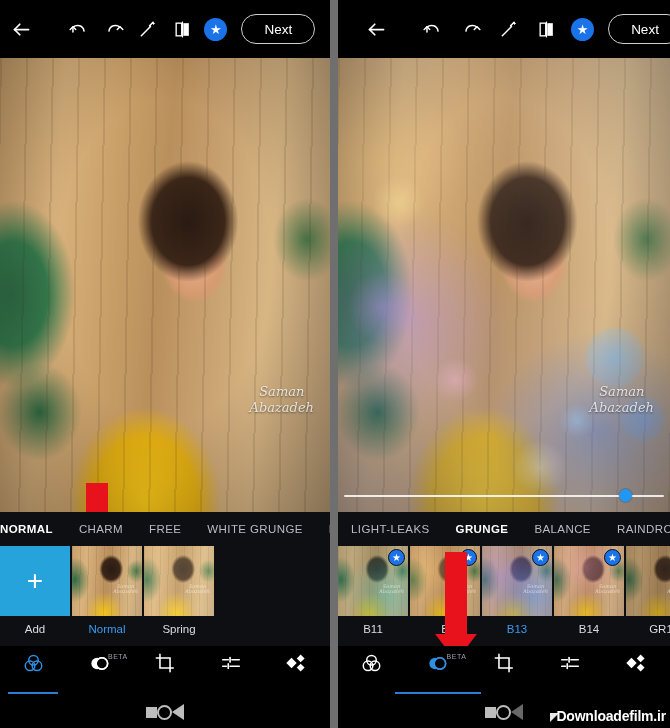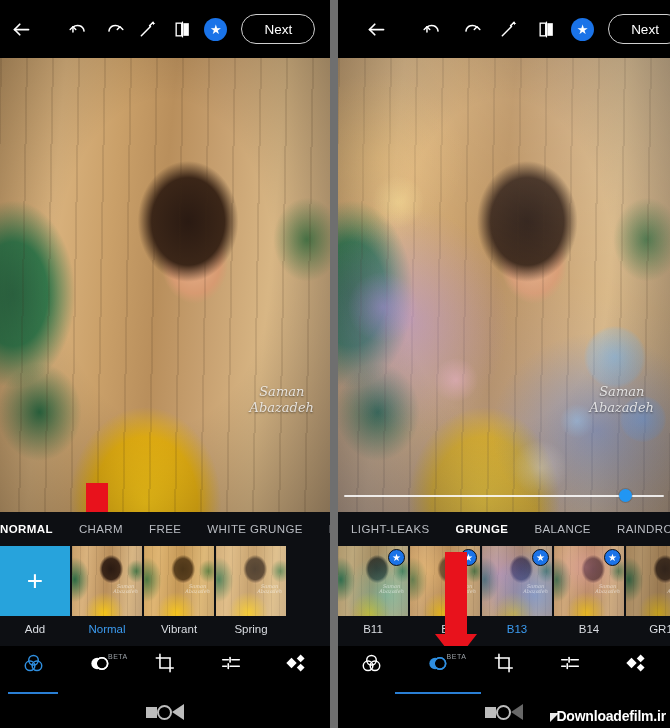--- a/index.html
+++ b/index.html
@@ -381,29 +381,20 @@
           <div class="mini"></div>
           <div class="tint" style="background:rgba(0,0,0,0);"></div>
           <div class="sigmini">Saman
 Abazadeh</div>
         </div>
         <div class="label sel">Normal</div>
       </div>
       <div class="thumb">
         <div class="tile">
           <div class="mini"></div>
-          <div class="tint" style="background:rgba(255,200,60,0.16);"></div>
-          <div class="sigmini">Saman
-Abazadeh</div>
-        </div>
-        <div class="label">Vibrant</div>
-      </div>
-      <div class="thumb">
-        <div class="tile">
-          <div class="mini"></div>
           <div class="tint" style="background:rgba(255,240,190,0.20);"></div>
           <div class="sigmini">Saman
 Abazadeh</div>
         </div>
         <div class="label">Spring</div>
       </div>
     </div>
 
     <div class="toolbar">
       <div class="tool active">

